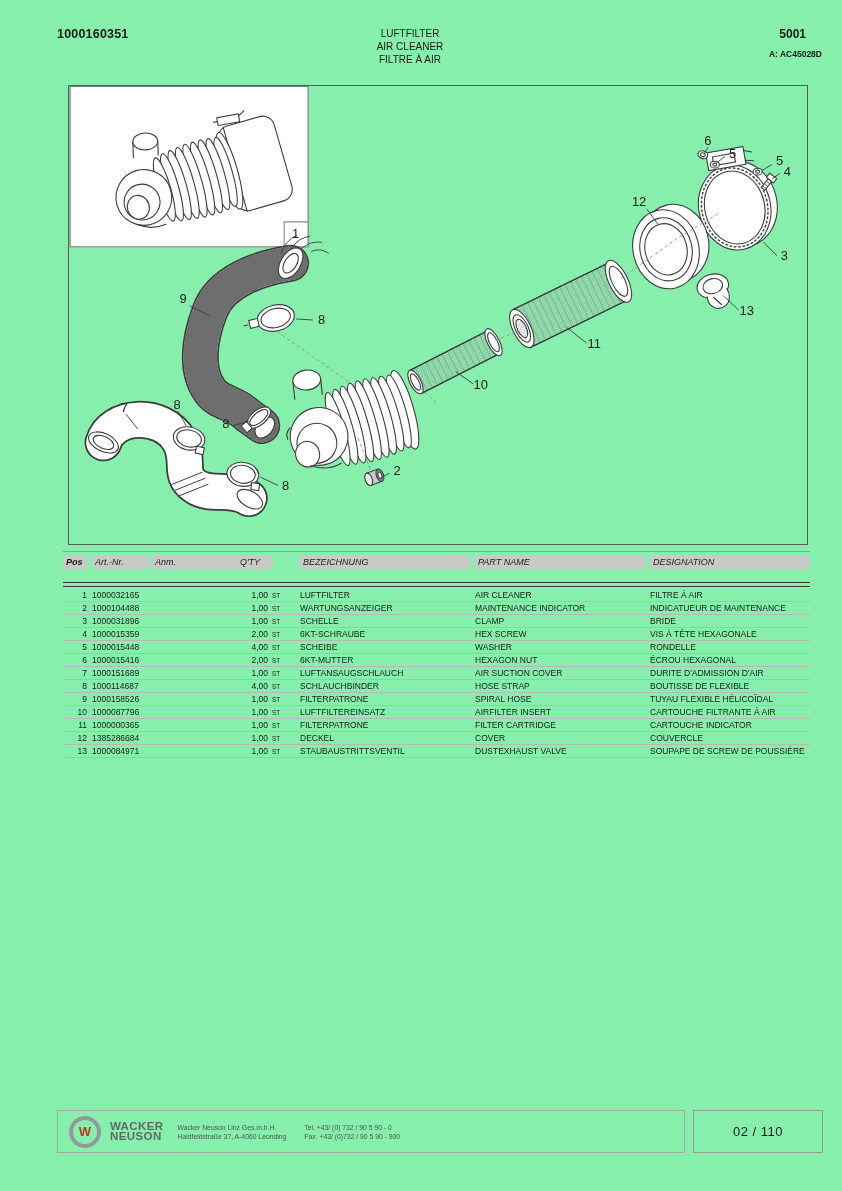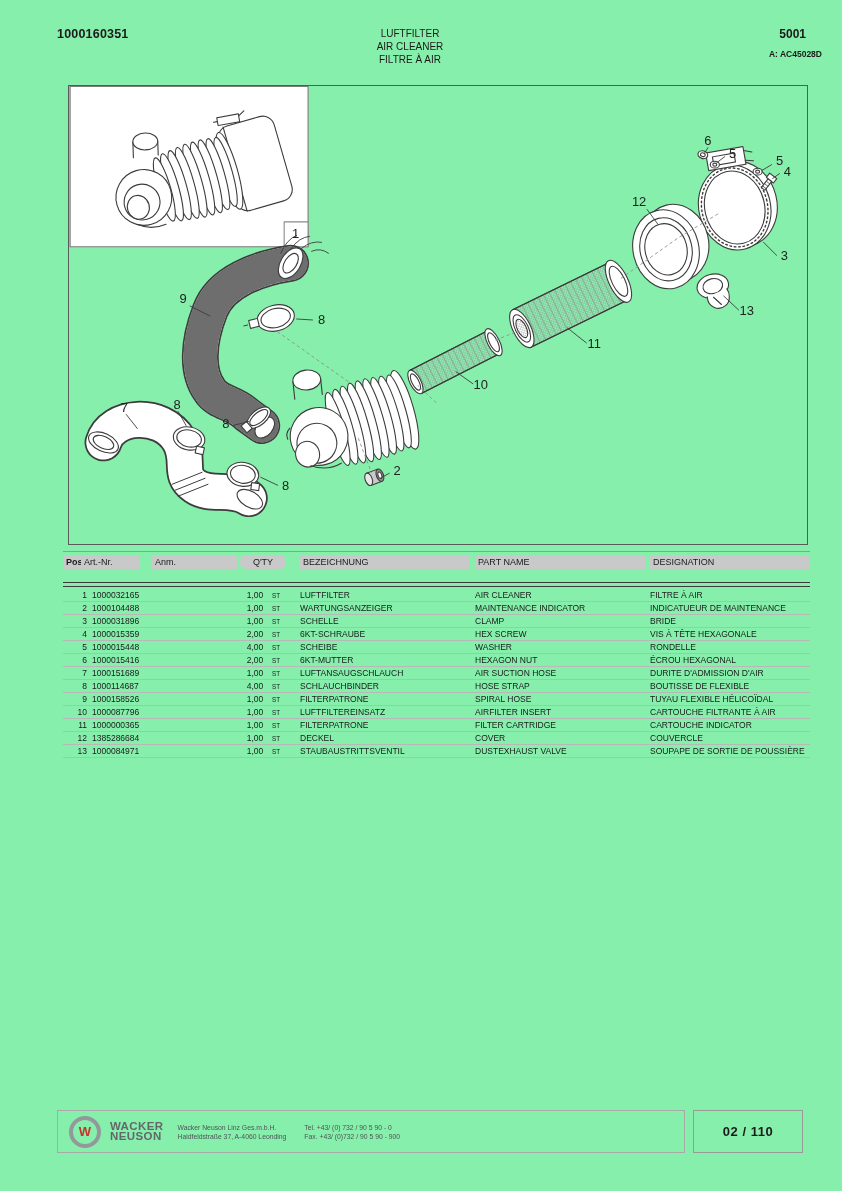--- a/index.html
+++ b/index.html
@@ -16,62 +16,62 @@
   
   .diagram {
     position:absolute; left:68px; top:85px; width:740px; height:460px;
     border:1px solid #5a5a5a; box-sizing:border-box;
   }
   .diagram svg { display:block; width:738px; height:458px; }
   .callout { font-size:13px; fill:#222; text-anchor:middle; font-family:"Liberation Sans", sans-serif; }
   
   .parts-table { position:absolute; left:63px; top:551px; width:747px; }
   .topline { height:0; border-top:1px solid #9a9a9a; margin-bottom:3px; }
-  .thead { position:relative; height:24px; }
+  .thead { position:relative; height:24px;font-style:italic; }
   .hbox {
     position:absolute; top:0; height:14px; background:#c9c9c9;
     font-size:9px; line-height:14px; padding:0 3px; box-sizing:border-box;
     white-space:nowrap; overflow:hidden;
   }
   .h-pos { left:0; width:24px; font-weight:bold; }
-  .h-art { left:18px; width:58px; }
+  .h-art { left:29px; width:58px;border-radius:6px; }
   .h-anm { left:89px; width:85px; }
-  .h-qty { left:177px; width:46px; text-align:center;border-radius:6px; }
+  .h-qty { left:164px; width:46px; text-align:center;border-radius:6px; }
   .h-de  { left:237px; width:170px; }
   .h-en  { left:412px; width:170px; }
   .h-fr  { left:587px; width:160px; }
   .dblrule { height:3px; border-top:1.2px solid #3a3a3a; border-bottom:1.2px solid #3a3a3a; margin:3px 0 2px; }
   .tbody { position:relative; }
   .trow { position:relative; height:12px; border-bottom:1px solid #b8b8b8; }
   .c { position:absolute; top:0; font-size:8.5px; line-height:12px; white-space:nowrap; }
   .c-pos { left:0; width:24px; text-align:right; }
   .c-art { left:29px; }
   .c-anm { left:89px; width:85px; text-align:center; }
-  .c-qty { left:179px; width:26px; text-align:center; }
+  .c-qty { left:179px; width:26px; text-align:right; }
   .c-unit { left:209px; font-size:6.3px; top:1px; }
   .c-de { left:237px; } .c-en { left:412px; } .c-fr { left:587px; }
   
   .footer-box {
     position:absolute; left:57px; top:1110px; width:628px; height:43px;
     border:1px solid #a8a8a8; display:flex; align-items:center; box-sizing:border-box;
   }
   .logo-ring {
     width:24px; height:24px; border-radius:50%; border:4px solid #94989b;
     margin-left:11px; display:flex; align-items:center; justify-content:center;
     flex:none;
   }
   .logo-w { color:#c5332d; font-weight:bold; font-size:13px; line-height:1; }
   .brand { margin-left:9px; font-weight:bold; color:#63676a; font-size:11.5px; line-height:9.5px; letter-spacing:0.4px; flex:none; }
   .addr { margin-left:14px; font-size:6.8px; color:#4f5356; line-height:9px; flex:none; }
   .tel  { margin-left:18px; font-size:6.8px; color:#4f5356; line-height:9px; flex:none; }
   .page-box {
-    position:absolute; left:693px; top:1110px; width:110px; height:43px;
+    position:absolute; left:693px; top:1110px; width:130px; height:43px;
     border:1.5px solid #999; box-sizing:border-box;
     display:flex; align-items:center; justify-content:center;
-    font-weight:bold; font-size:13px; letter-spacing:0.5px;
+    font-weight:normal; font-size:13px; letter-spacing:0.5px;
   }
 </style>
 </head>
 <body>
 
 <div class="page">
 
   <div class="doc-number">1000160351</div>
   <div class="titles">
     <div>LUFTFILTER</div>
@@ -390,21 +390,21 @@
     <span class="c c-fr">ÉCROU HEXAGONAL</span>
   </div>
 
   <div class="trow">
     <span class="c c-pos">7</span>
     <span class="c c-art">1000151689</span>
     <span class="c c-anm"></span>
     <span class="c c-qty">1,00</span>
     <span class="c c-unit">ST</span>
     <span class="c c-de">LUFTANSAUGSCHLAUCH</span>
-    <span class="c c-en">AIR SUCTION HOSE</span>
+    <span class="c c-en">AIR SUCTION COVER</span>
     <span class="c c-fr">DURITE D'ADMISSION D'AIR</span>
   </div>
 
   <div class="trow">
     <span class="c c-pos">8</span>
     <span class="c c-art">1000114687</span>
     <span class="c c-anm"></span>
     <span class="c c-qty">4,00</span>
     <span class="c c-unit">ST</span>
     <span class="c c-de">SCHLAUCHBINDER</span>
@@ -457,21 +457,21 @@
   </div>
 
   <div class="trow">
     <span class="c c-pos">13</span>
     <span class="c c-art">1000084971</span>
     <span class="c c-anm"></span>
     <span class="c c-qty">1,00</span>
     <span class="c c-unit">ST</span>
     <span class="c c-de">STAUBAUSTRITTSVENTIL</span>
     <span class="c c-en">DUSTEXHAUST VALVE</span>
-    <span class="c c-fr">SOUPAPE DE SORTIE DE POUSSIÈRE</span>
+    <span class="c c-fr">SOUPAPE DE SCREW DE POUSSIÈRE</span>
   </div>
 </div>
   </div>
 
   <div class="footer-box">
     <div class="logo-ring">
       <span class="logo-w">W</span>
     </div>
     <div class="brand">
       <div>WACKER</div>

